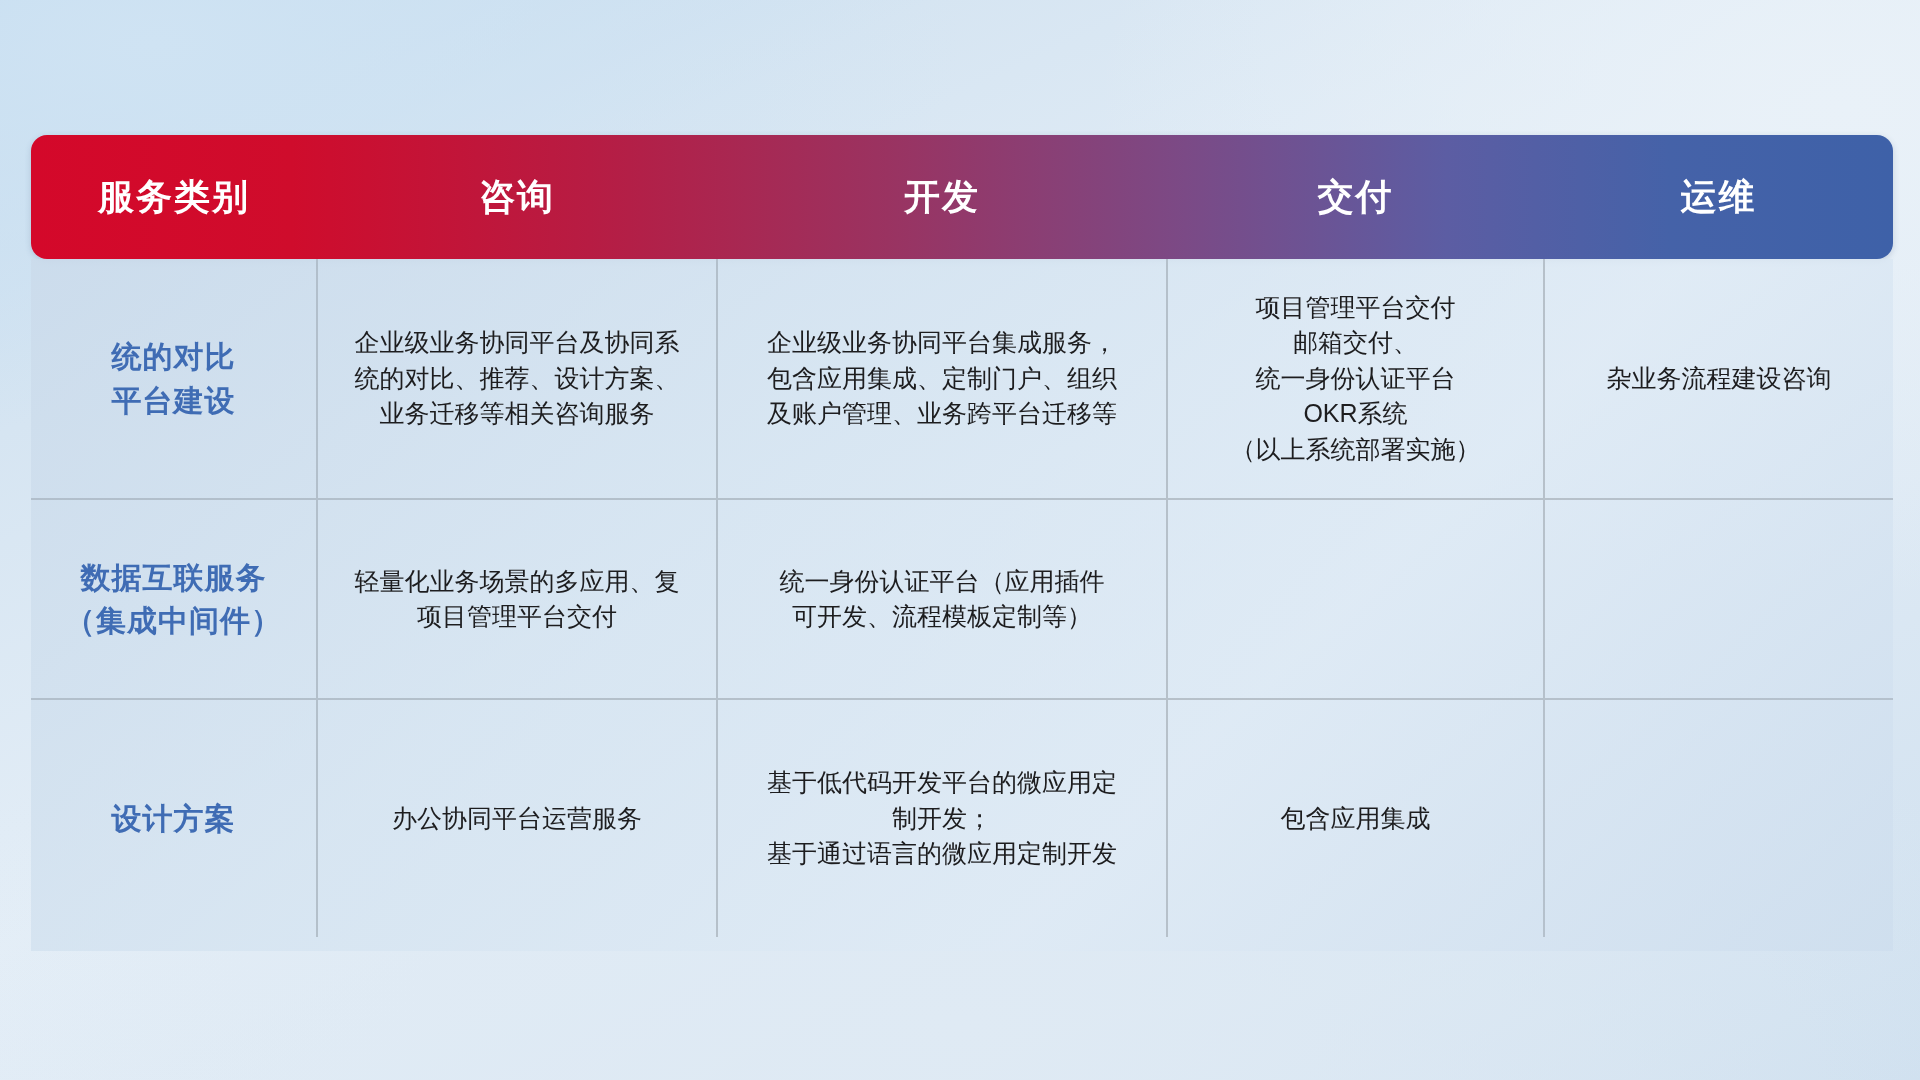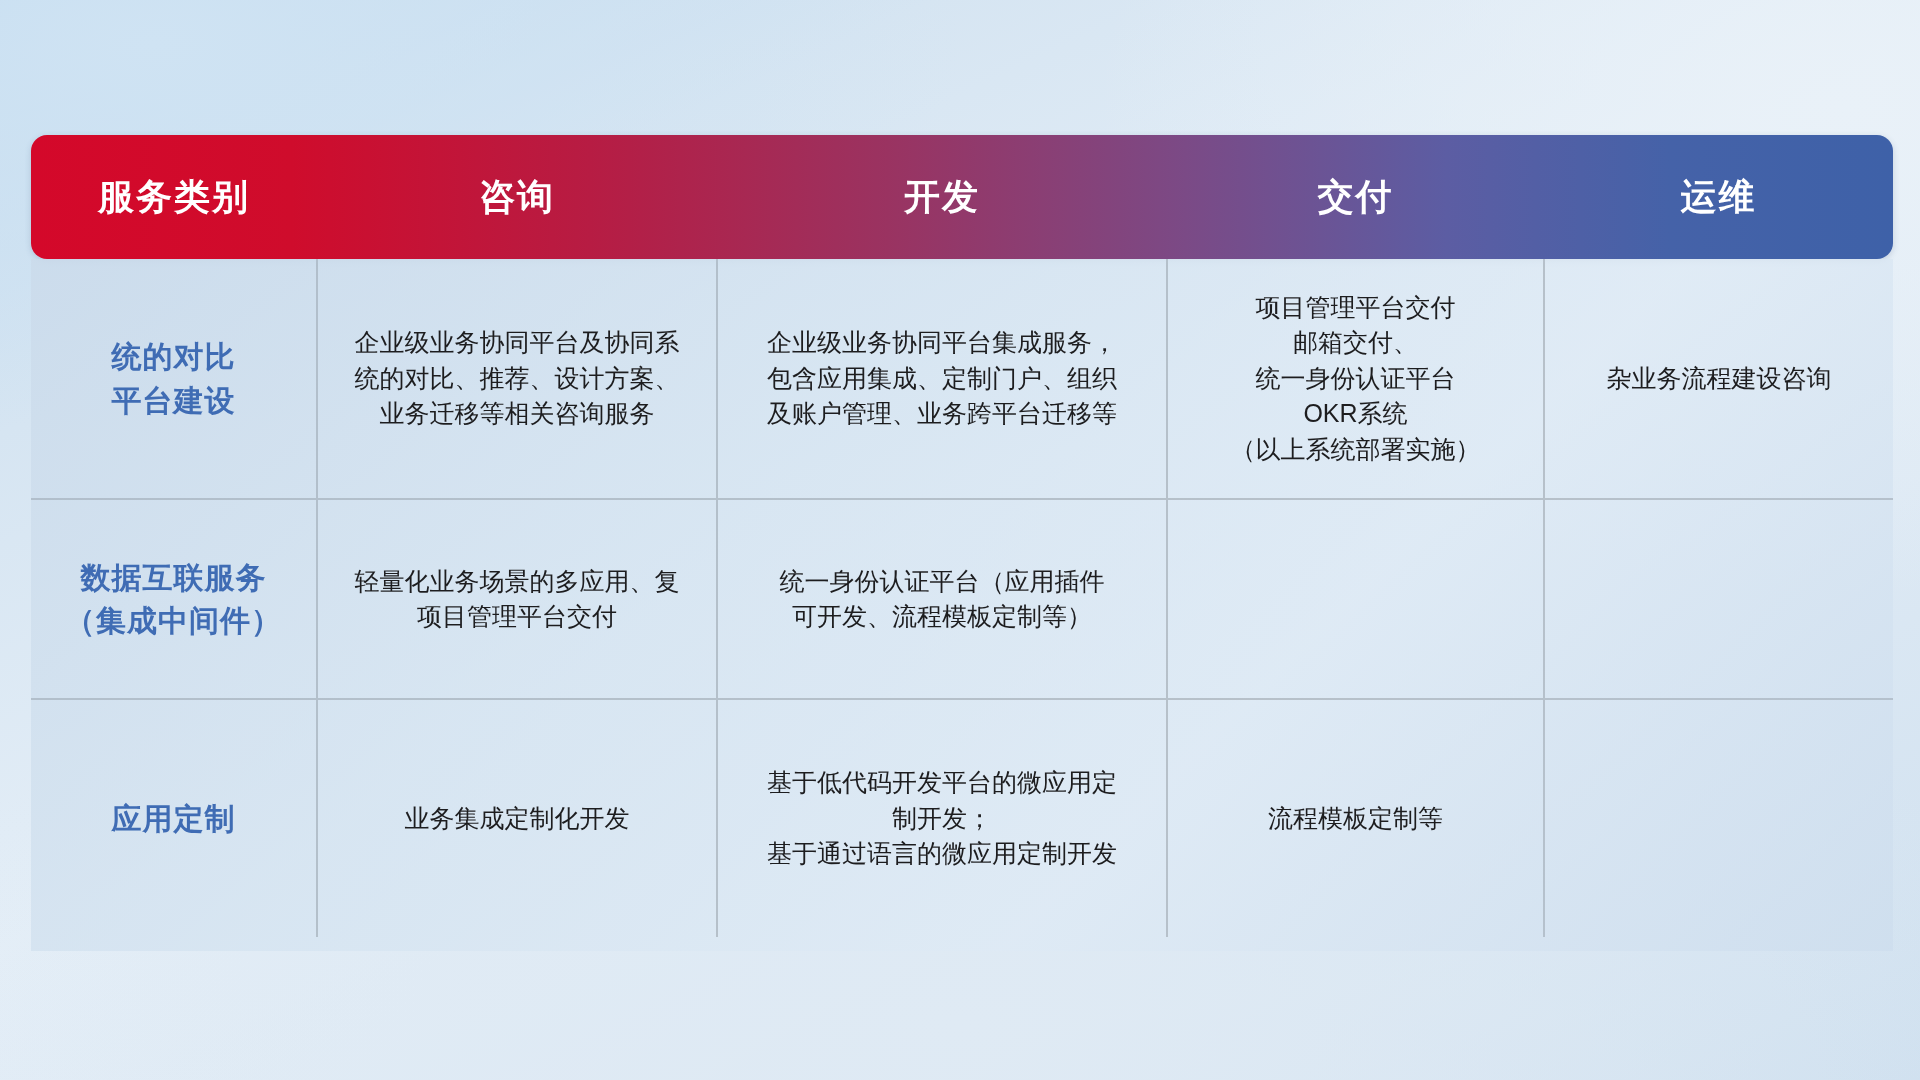--- a/index.html
+++ b/index.html
@@ -202,32 +202,32 @@
           <td class="tbody-cell sep-l hline">
             <span class="cellwrap"></span>
           </td>
           <td class="tbody-cell sep-l hline">
             <span class="cellwrap"></span>
           </td>
         </tr>
 
         <tr class="r3">
           <td class="tbody-cell row-label hline">
-            <span class="cellwrap">应用定制</span>
-          </td>
-          <td class="tbody-cell sep-l hline">
-            <span class="cellwrap">业务集成定制化开发</span>
+            <span class="cellwrap">设计方案</span>
+          </td>
+          <td class="tbody-cell sep-l hline">
+            <span class="cellwrap">办公协同平台运营服务</span>
           </td>
           <td class="tbody-cell sep-l hline">
             <span class="cellwrap">基于低代码开发平台的微应用定
 制开发；
 基于通过语言的微应用定制开发</span>
           </td>
           <td class="tbody-cell sep-l hline">
-            <span class="cellwrap">流程模板定制等</span>
+            <span class="cellwrap">包含应用集成</span>
           </td>
           <td class="tbody-cell sep-l hline">
             <span class="cellwrap"></span>
           </td>
         </tr>
 
       </tbody>
     </table>
   </div>
 </div>

